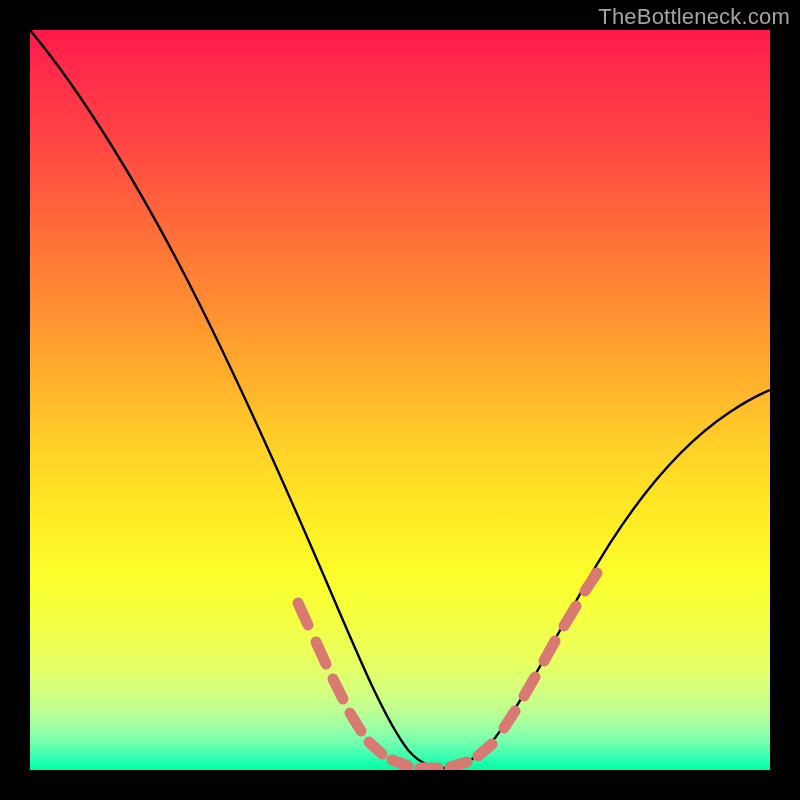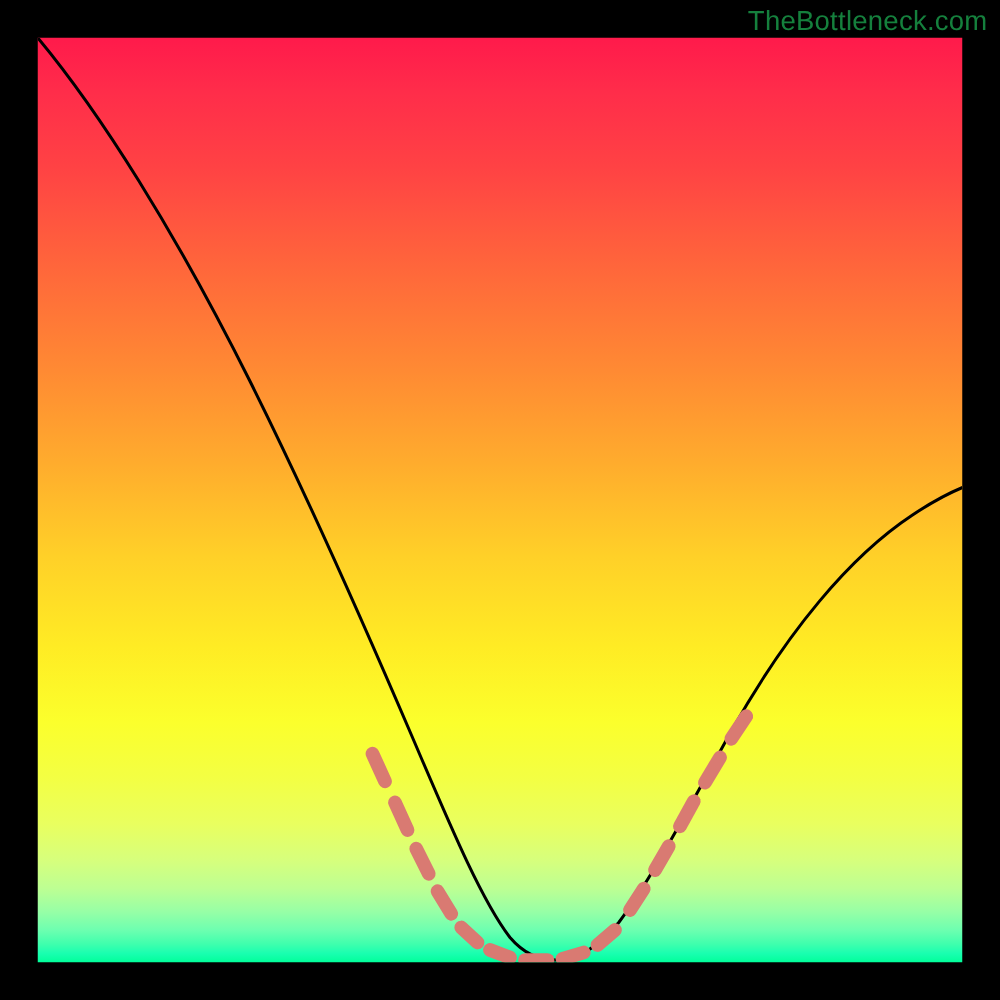--- a/index.html
+++ b/index.html
@@ -51,21 +51,21 @@
     );
   }
   .curve-svg {
     position: absolute;
     inset: 0;
   }
   .watermark {
     position: absolute;
     top: 4px;
     right: 10px;
-    color: #15803d;
+    color: #a3a3a3;
     font-size: 22px;
     font-weight: 500;
     letter-spacing: 0.2px;
     user-select: none;
   }
 </style>
 </head>
 <body>
 
 <div class="frame">

